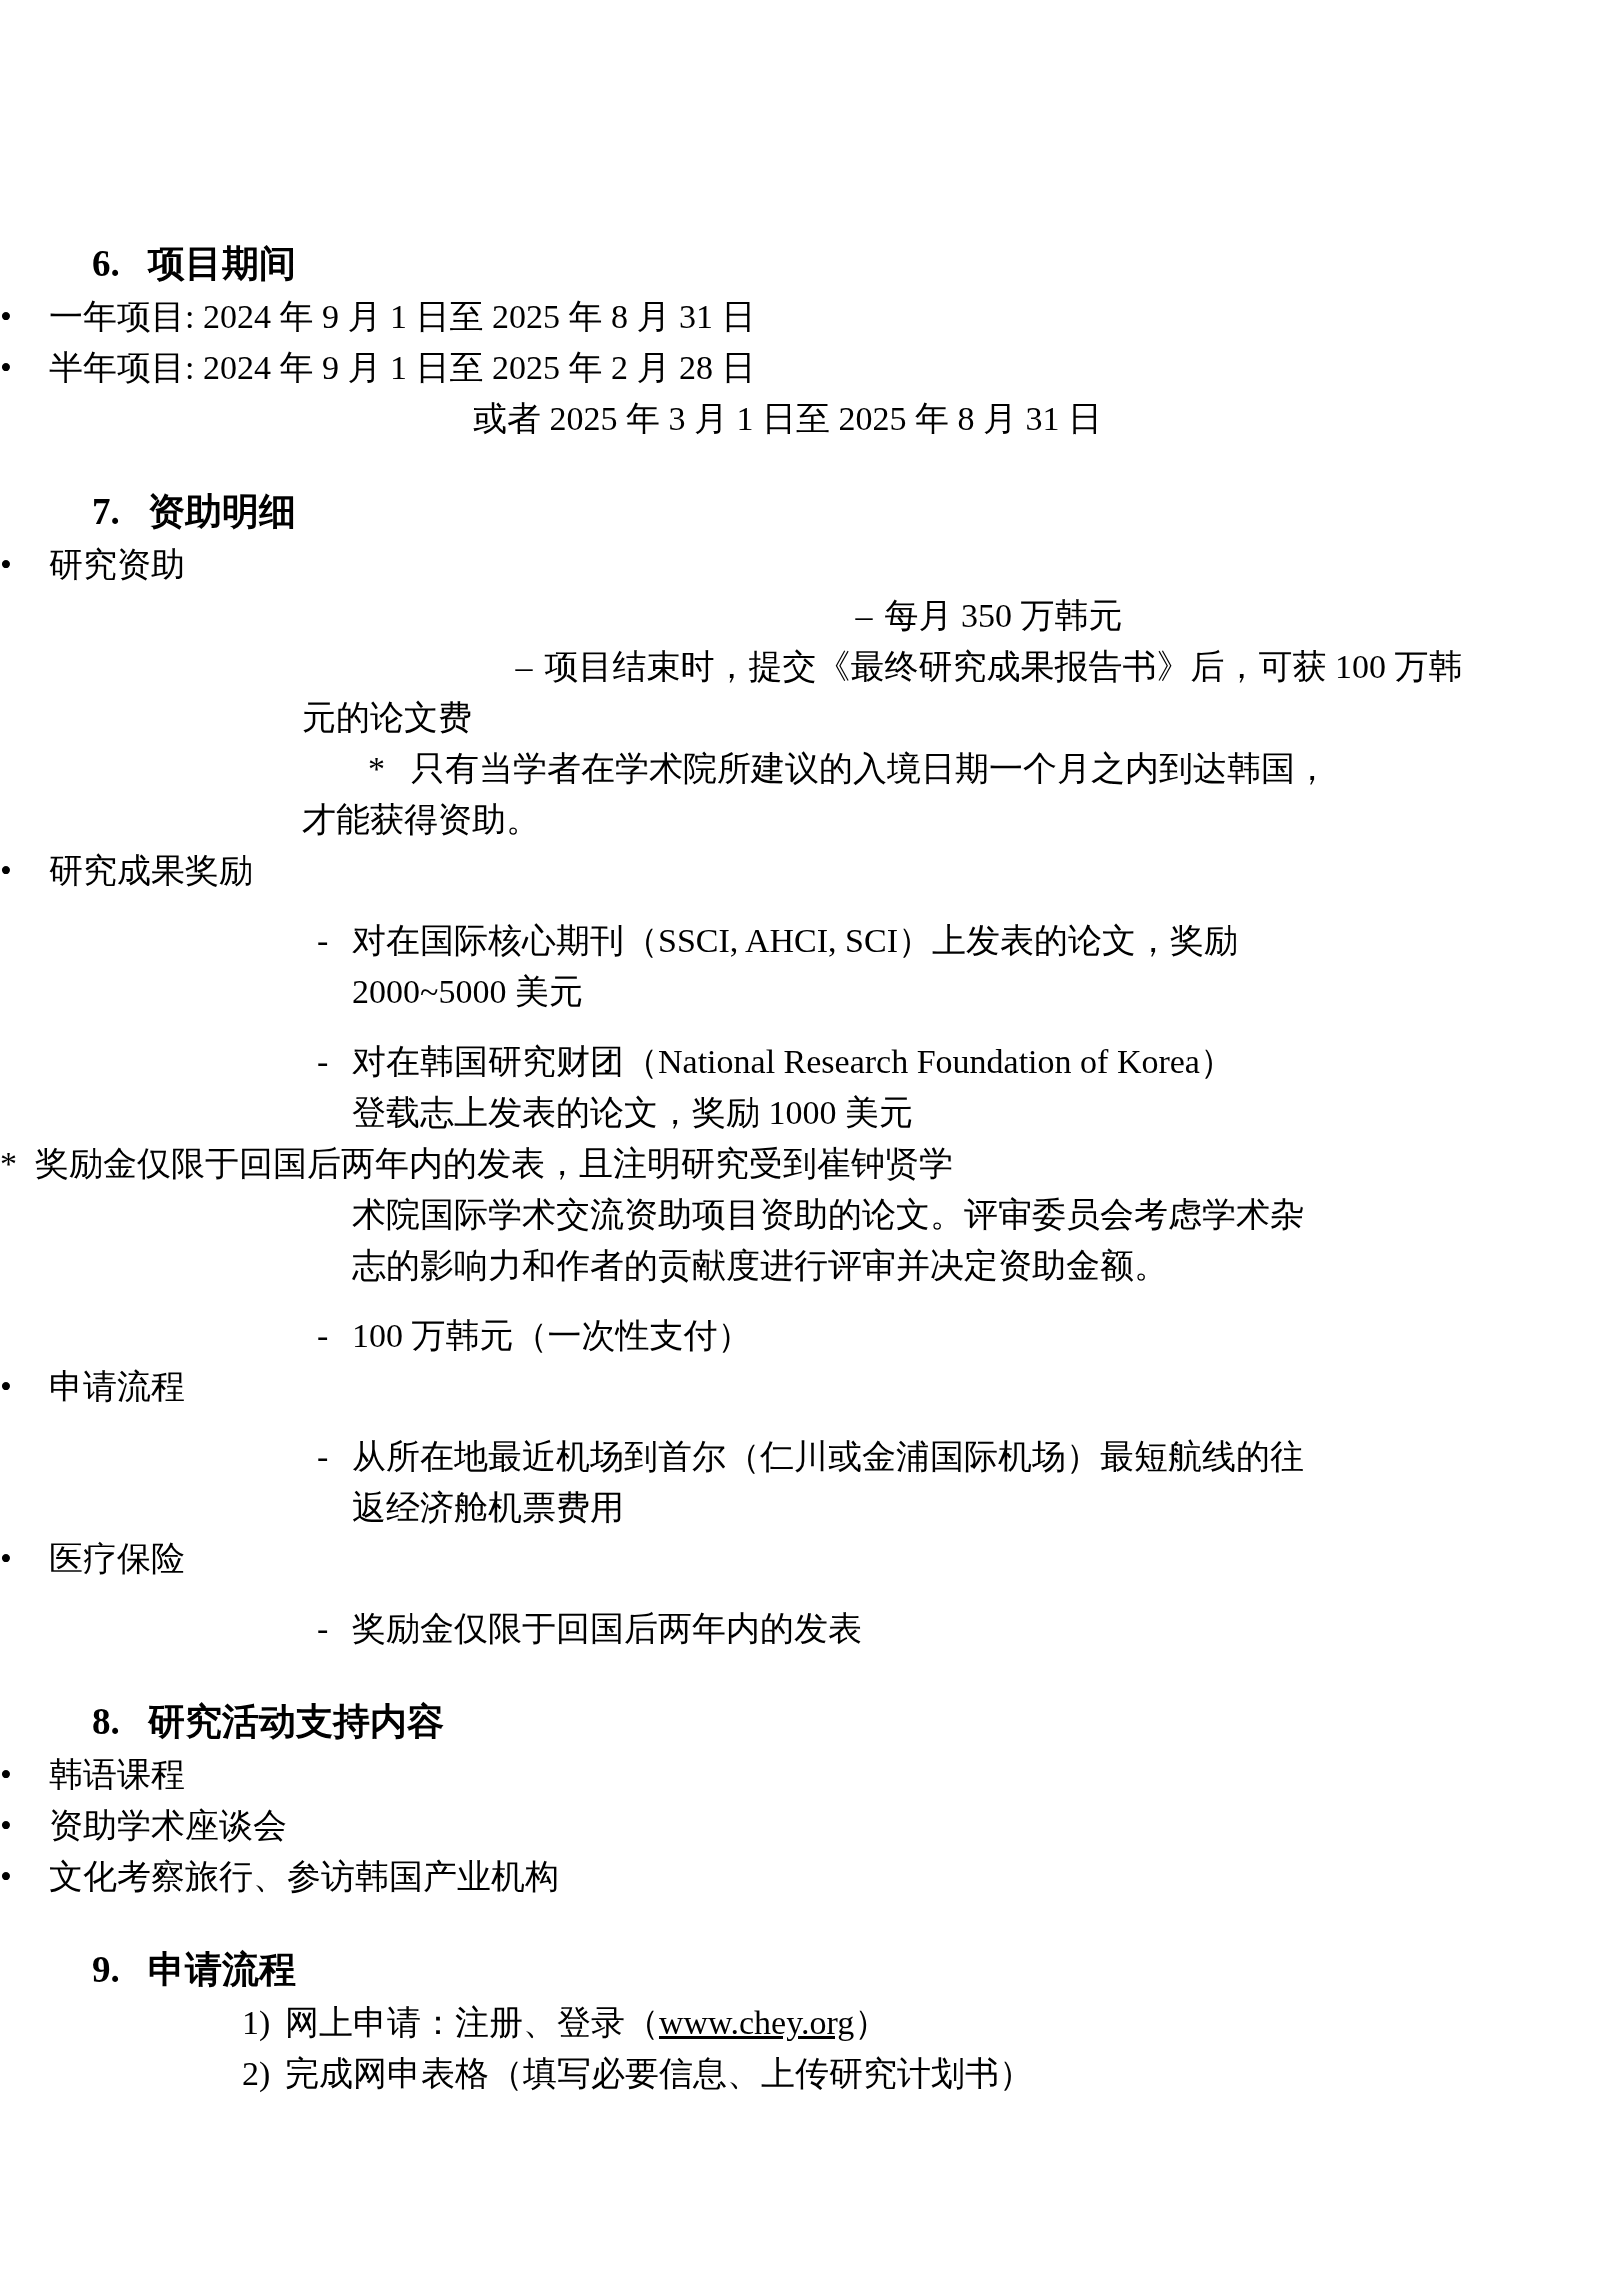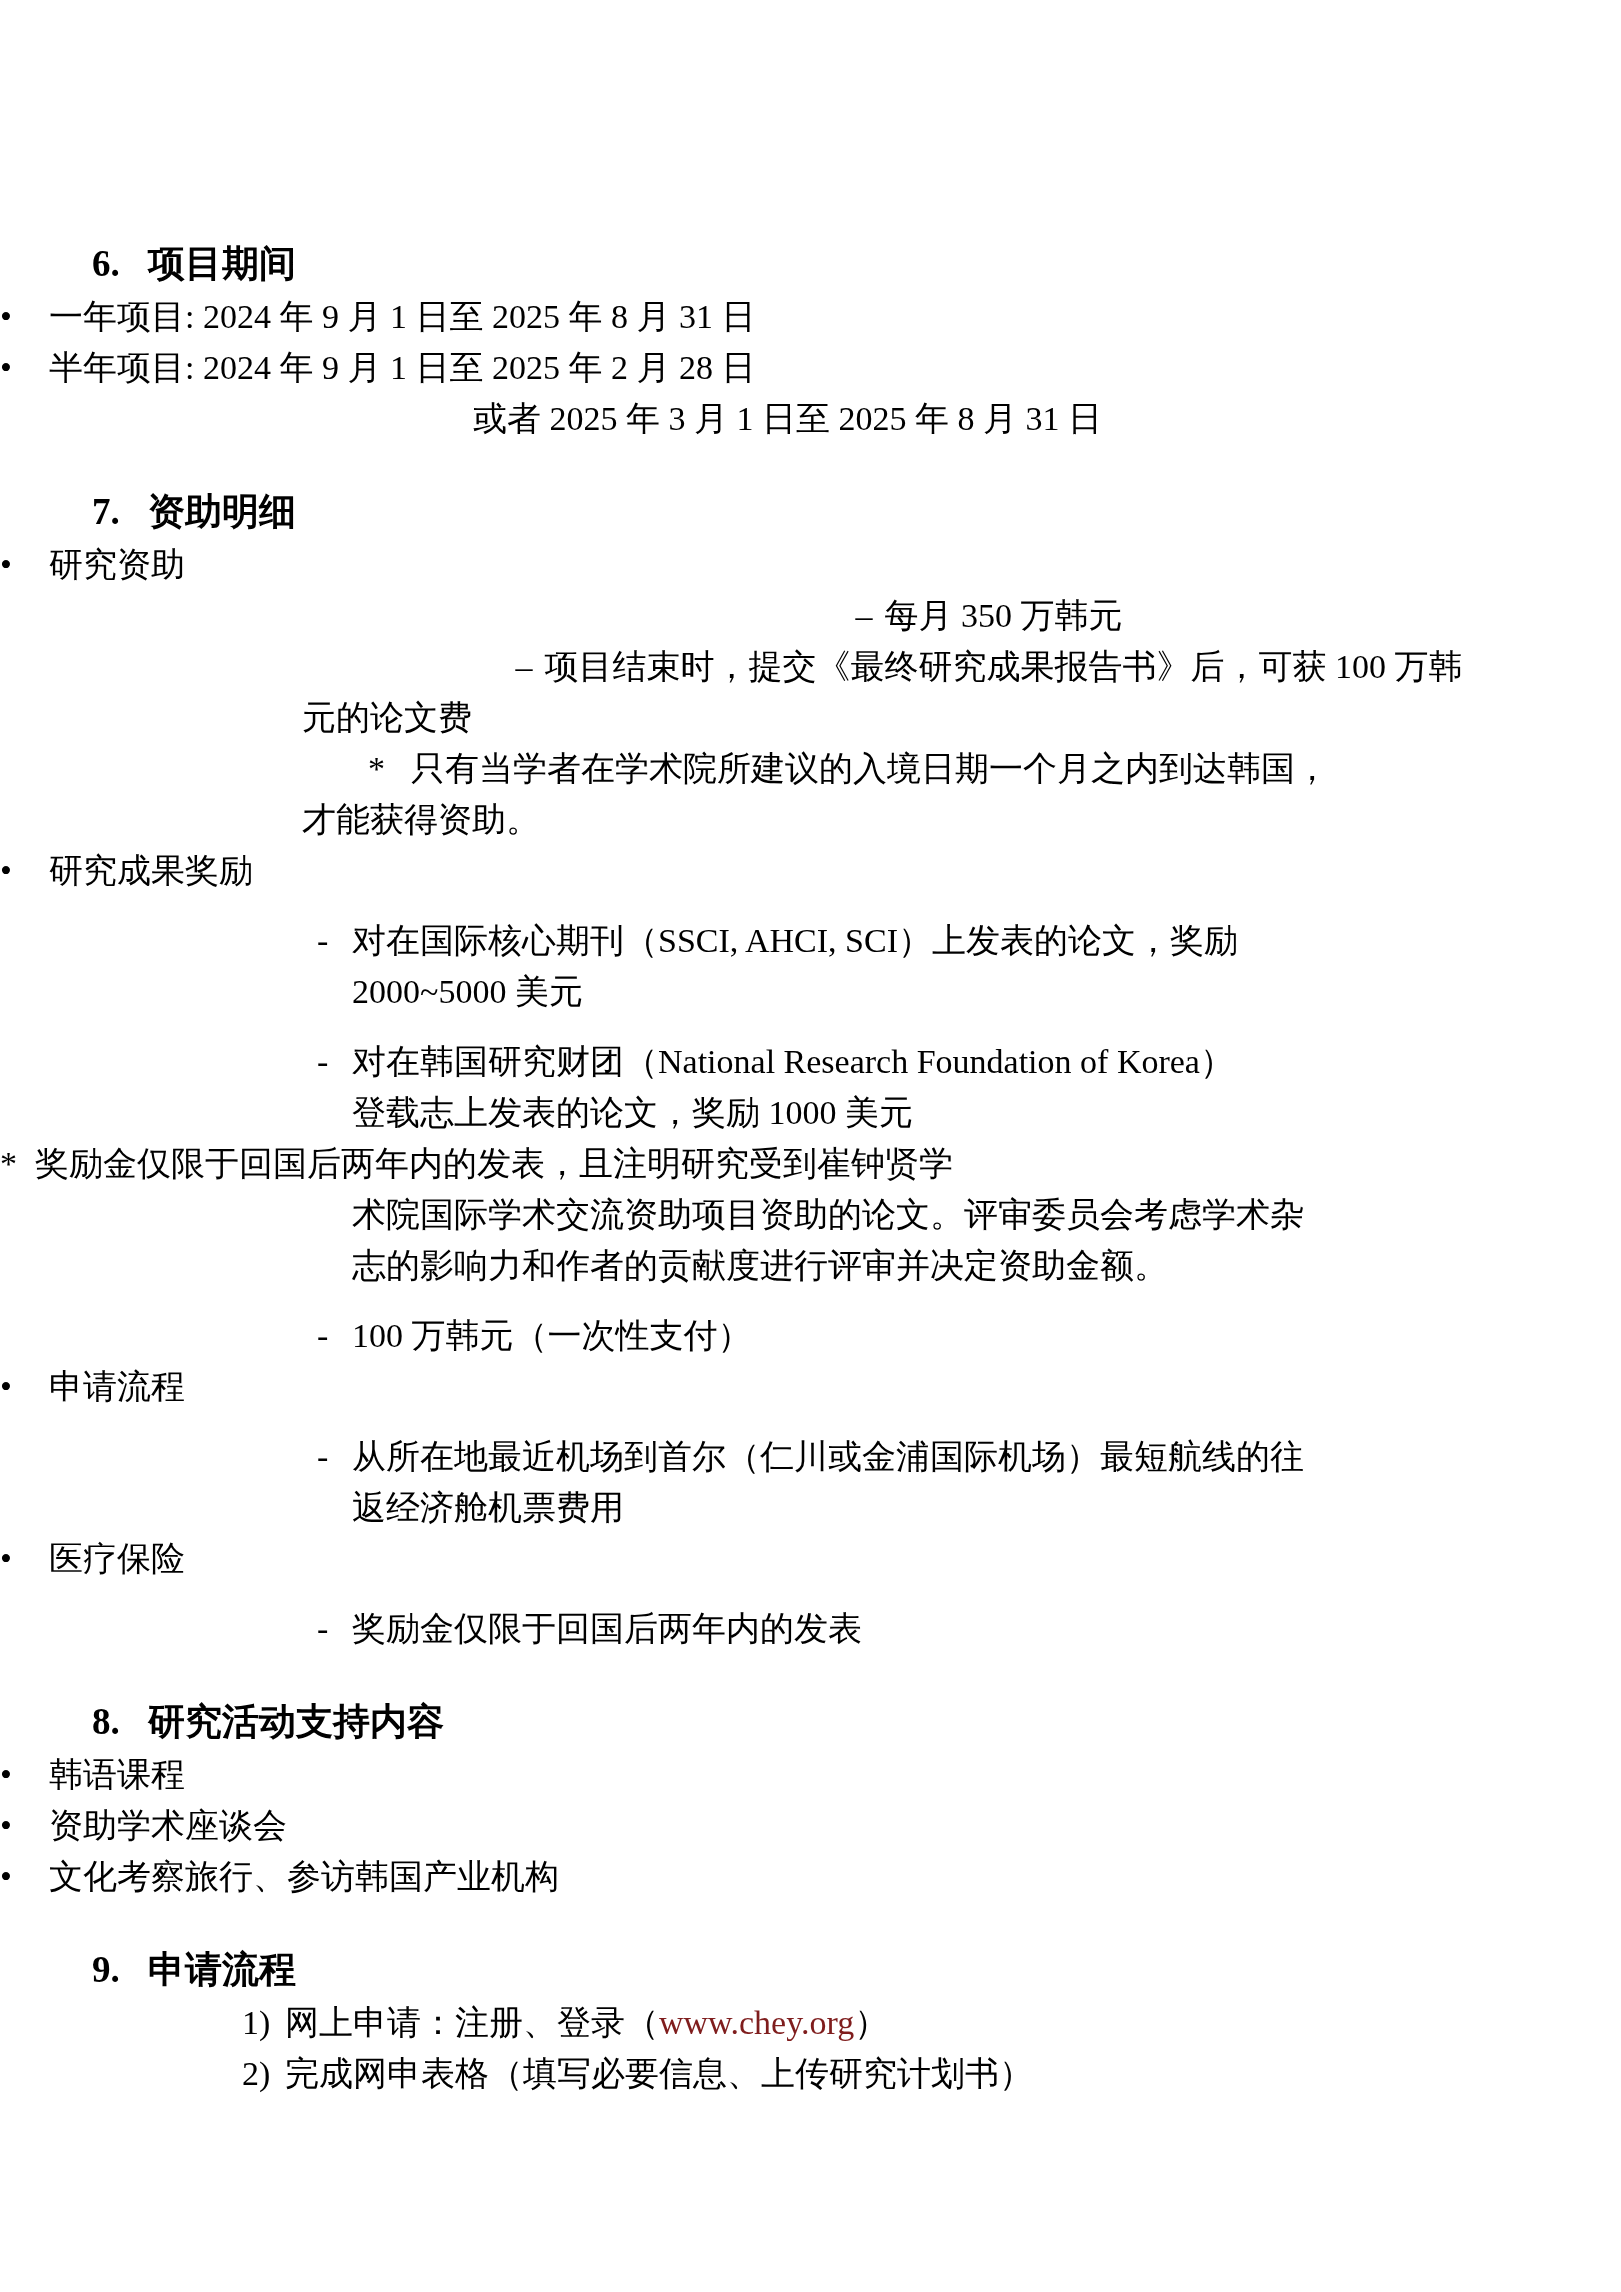--- a/index.html
+++ b/index.html
@@ -38,21 +38,21 @@
   .li-ast1    { margin-left: 368px; }
   .li-ast1    .mk { display: inline-block; width: 43px; }
   .li-dash2   { margin-left: 317px; margin-top: 19px; }
   .li-dash2   .mk { display: inline-block; width: 35px; }
   .cont2      { margin-left: 352px; }
   .li-ast2    { }
   .li-ast2    .mk { display: inline-block; width: 35px; }
   .li-or      { margin-left: 473px; }
   .li-num     { margin-left: 242px; }
   .li-num     .mk { display: inline-block; width: 43px; }
-  .url { color: #7f1d1d; cursor: pointer; }
+  .url { text-decoration: underline; color: #000000; cursor: pointer; }
 </style>
 </head>
 <body>
 
 <div class="page">
 
   <div class="heading"><span class="num">6.</span><span>项目期间</span></div>
   <div class="line li-bullet"><span class="mk">•</span><span>一年项目: 2024 年 9 月 1 日至 2025 年 8 月 31 日</span></div>
   <div class="line li-bullet"><span class="mk">•</span><span>半年项目: 2024 年 9 月 1 日至 2025 年 2 月 28 日</span></div>
   <div class="line li-or"><span>或者 2025 年 3 月 1 日至 2025 年 8 月 31 日</span></div>

